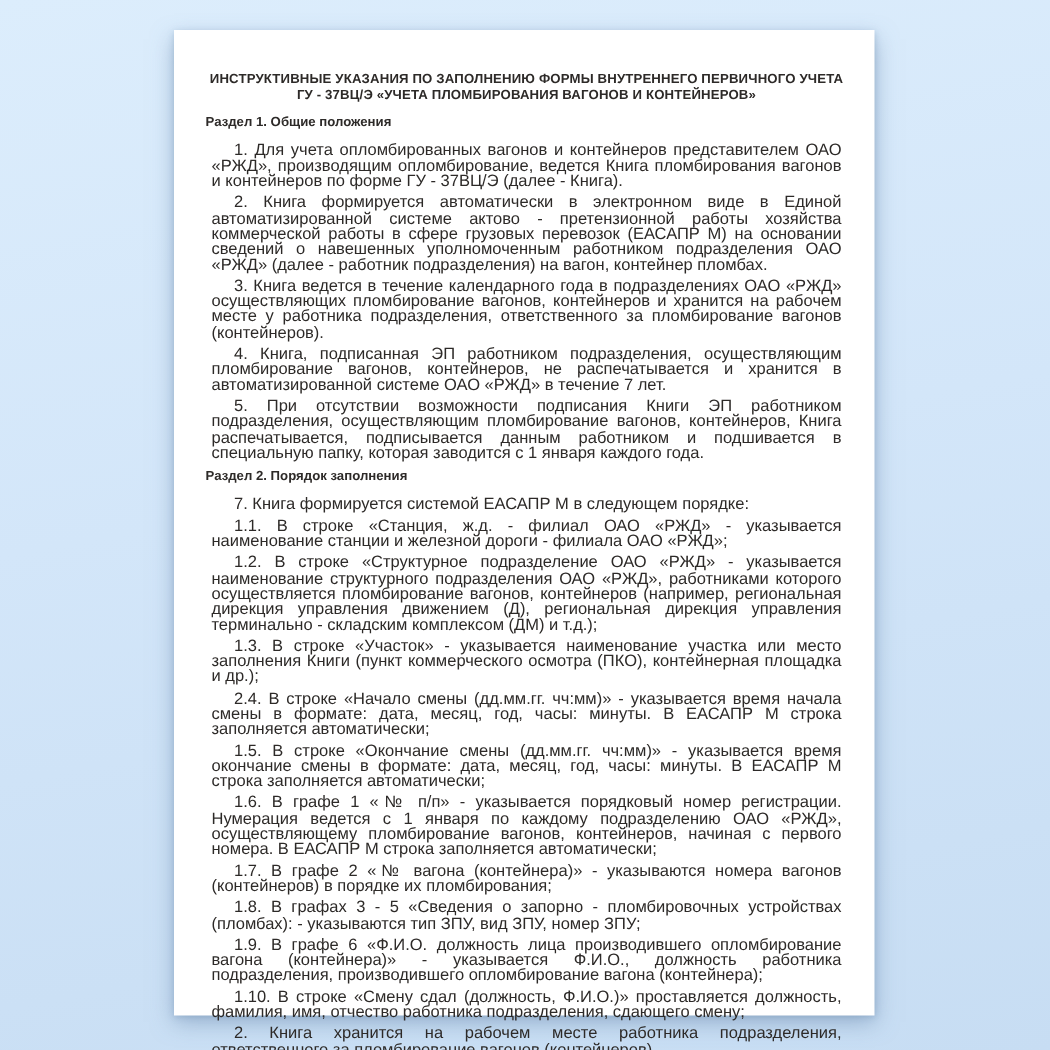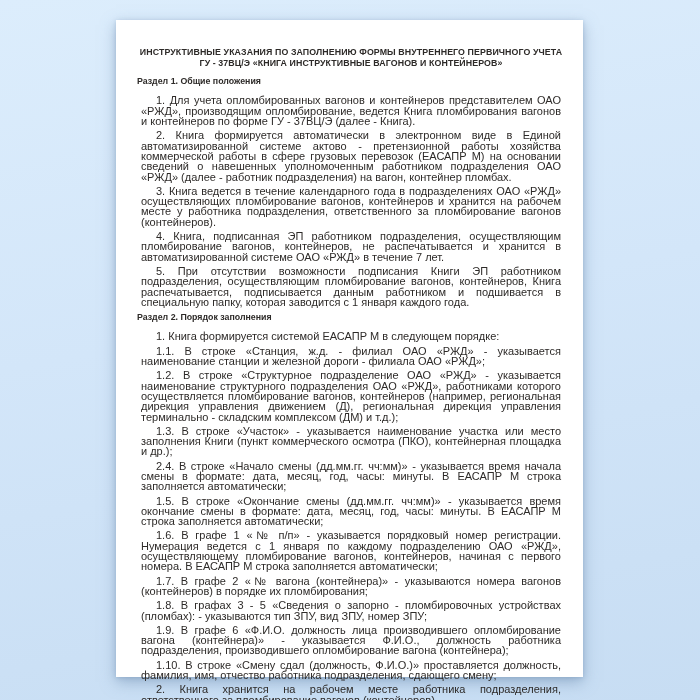--- a/index.html
+++ b/index.html
@@ -52,37 +52,37 @@
   }
 </style>
 </head>
 <body>
 
 <div class="scene">
   <div class="paper">
 
     <div class="doc-title">
       <div>ИНСТРУКТИВНЫЕ УКАЗАНИЯ ПО ЗАПОЛНЕНИЮ ФОРМЫ ВНУТРЕННЕГО ПЕРВИЧНОГО УЧЕТА</div>
-      <div>ГУ - 37ВЦ/Э «КНИГА ИНСТРУКТИВНЫЕ ВАГОНОВ И КОНТЕЙНЕРОВ»</div>
+      <div>ГУ - 37ВЦ/Э «УЧЕТА ПЛОМБИРОВАНИЯ ВАГОНОВ И КОНТЕЙНЕРОВ»</div>
     </div>
 
     <div class="section-heading">Раздел 1. Общие положения</div>
 
     <div class="body-text">
       <p>1. Для учета опломбированных вагонов и контейнеров представителем ОАО «РЖД», производящим опломбирование, ведется Книга пломбирования вагонов и контейнеров по форме ГУ - 37ВЦ/Э (далее - Книга).</p>
       <p>2. Книга формируется автоматически в электронном виде в Единой автоматизированной системе актово - претензионной работы хозяйства коммерческой работы в сфере грузовых перевозок (ЕАСАПР М) на основании сведений о навешенных уполномоченным работником подразделения ОАО «РЖД» (далее - работник подразделения) на вагон, контейнер пломбах.</p>
       <p>3. Книга ведется в течение календарного года в подразделениях ОАО «РЖД» осуществляющих пломбирование вагонов, контейнеров и хранится на рабочем месте у работника подразделения, ответственного за пломбирование вагонов (контейнеров).</p>
       <p>4. Книга, подписанная ЭП работником подразделения, осуществляющим пломбирование вагонов, контейнеров, не распечатывается и хранится в автоматизированной системе ОАО «РЖД» в течение 7 лет.</p>
       <p>5. При отсутствии возможности подписания Книги ЭП работником подразделения, осуществляющим пломбирование вагонов, контейнеров, Книга распечатывается, подписывается данным работником и подшивается в специальную папку, которая заводится с 1 января каждого года.</p>
     </div>
 
     <div class="section-heading">Раздел 2. Порядок заполнения</div>
 
     <div class="body-text">
-      <p>1. Книга формируется системой ЕАСАПР М в следующем порядке:</p>
+      <p>7. Книга формируется системой ЕАСАПР М в следующем порядке:</p>
       <p>1.1. В строке «Станция, ж.д. - филиал ОАО «РЖД» - указывается наименование станции и железной дороги - филиала ОАО «РЖД»;</p>
       <p>1.2. В строке «Структурное подразделение ОАО «РЖД» - указывается наименование структурного подразделения ОАО «РЖД», работниками которого осуществляется пломбирование вагонов, контейнеров (например, региональная дирекция управления движением (Д), региональная дирекция управления терминально - складским комплексом (ДМ) и т.д.);</p>
       <p>1.3. В строке «Участок» - указывается наименование участка или место заполнения Книги (пункт коммерческого осмотра (ПКО), контейнерная площадка и др.);</p>
       <p>2.4. В строке «Начало смены (дд.мм.гг. чч:мм)» - указывается время начала смены в формате: дата, месяц, год, часы: минуты. В ЕАСАПР М строка заполняется автоматически;</p>
       <p>1.5. В строке «Окончание смены (дд.мм.гг. чч:мм)» - указывается время окончание смены в формате: дата, месяц, год, часы: минуты. В ЕАСАПР М строка заполняется автоматически;</p>
       <p>1.6. В графе 1 «№ п/п» - указывается порядковый номер регистрации. Нумерация ведется с 1 января по каждому подразделению ОАО «РЖД», осуществляющему пломбирование вагонов, контейнеров, начиная с первого номера. В ЕАСАПР М строка заполняется автоматически;</p>
       <p>1.7. В графе 2 «№ вагона (контейнера)» - указываются номера вагонов (контейнеров) в порядке их пломбирования;</p>
       <p>1.8. В графах 3 - 5 «Сведения о запорно - пломбировочных устройствах (пломбах): - указываются тип ЗПУ, вид ЗПУ, номер ЗПУ;</p>
       <p>1.9. В графе 6 «Ф.И.О. должность лица производившего опломбирование вагона (контейнера)» - указывается Ф.И.О., должность работника подразделения, производившего опломбирование вагона (контейнера);</p>
       <p>1.10. В строке «Смену сдал (должность, Ф.И.О.)» проставляется должность, фамилия, имя, отчество работника подразделения, сдающего смену;</p>

